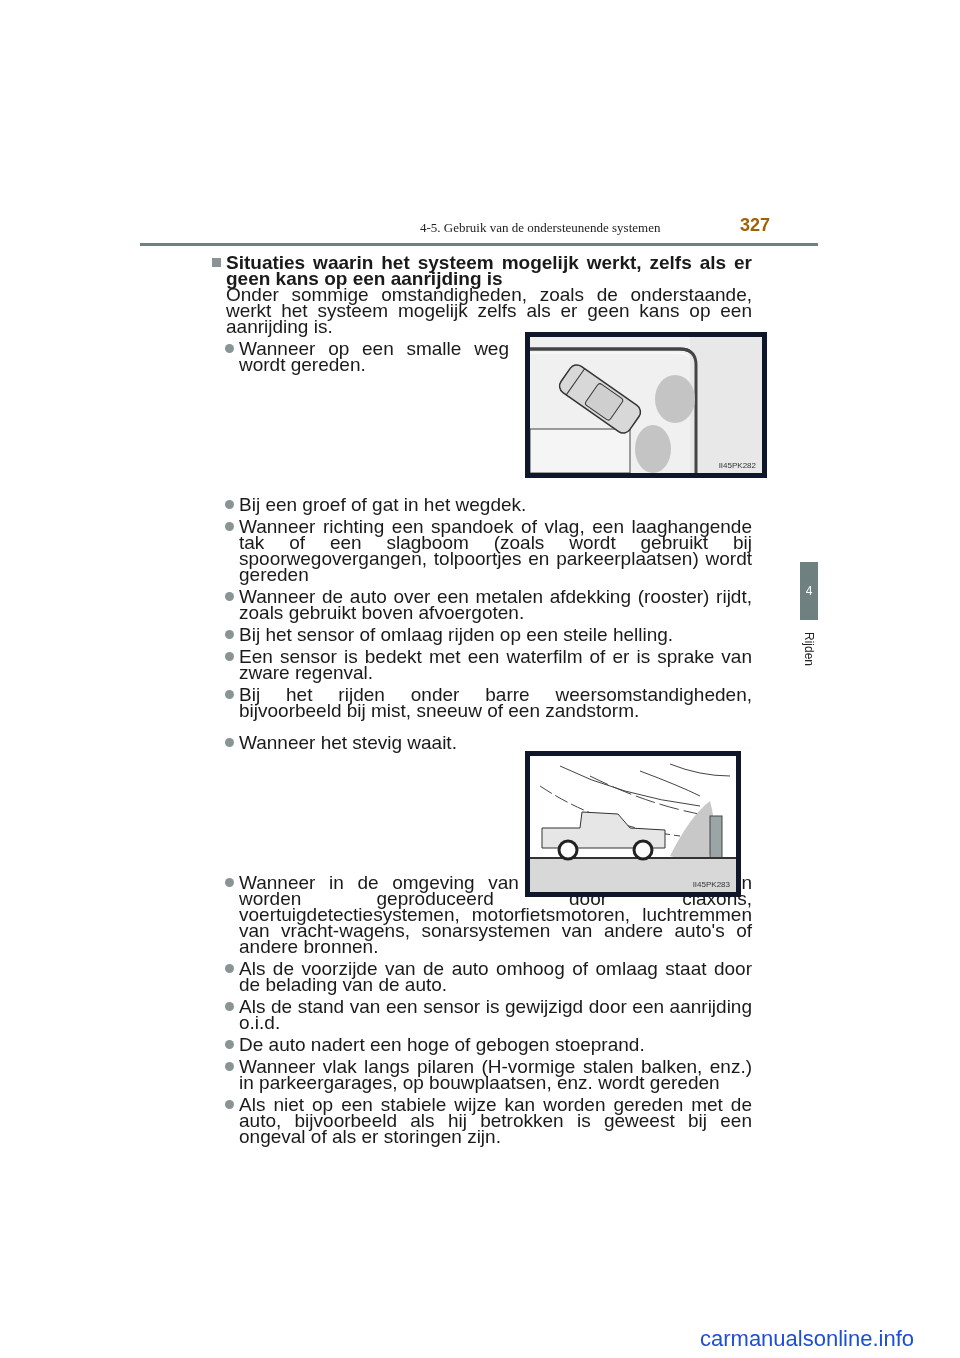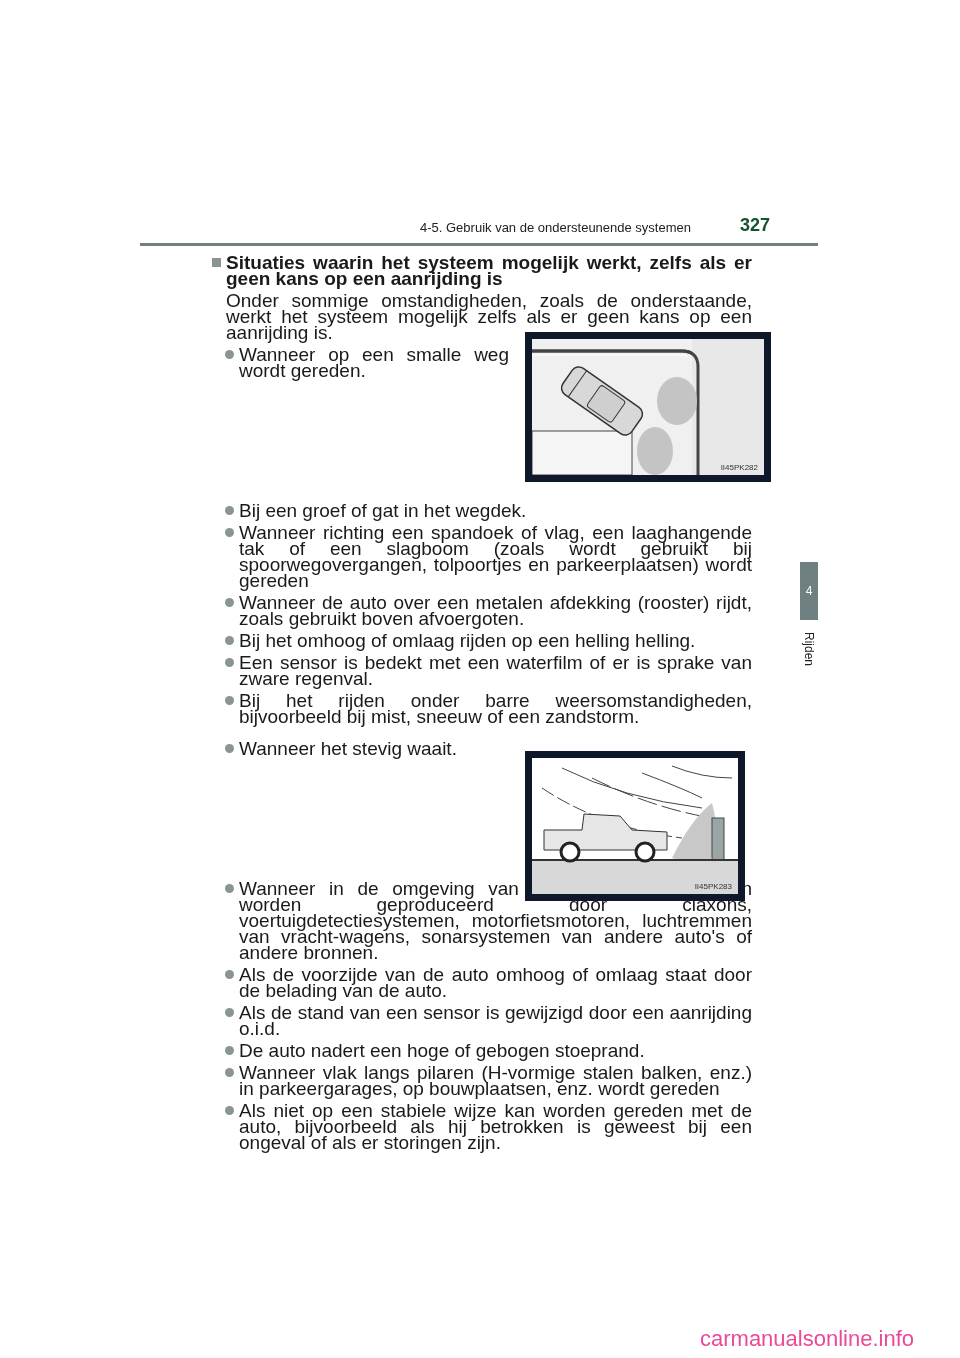--- a/index.html
+++ b/index.html
@@ -1,33 +1,33 @@
 <!DOCTYPE html>
 <html><head>
 <meta charset="utf-8">
 <style>
   html, body { margin:0; padding:0; background:#ffffff; }
   body { width:960px; height:1358px; position:relative; overflow:hidden;
          font-family:"Liberation Sans", sans-serif; color:#1a1a1a; }
-  .header-text { position:absolute; left:420px; top:220px; font-size:13px; color:#222; }
-  .page-num { position:absolute; left:740px; top:215px; font-size:18px; font-weight:bold; color:#14532d; }
+  .header-text { position:absolute; left:420px; top:220px; font-size:13px; color:#222;font-family:Liberation Serif, serif; }
+  .page-num { position:absolute; left:740px; top:215px; font-size:18px; font-weight:bold; color:#a16207; }
   .header-rule { position:absolute; left:140px; top:243px; width:678px; height:3px; background:#6f8080; }
   .side-tab { position:absolute; left:800px; top:562px; width:18px; height:58px; background:#6f8080;
               color:#fff; font-size:12px; text-align:center; line-height:58px; }
   .side-label { position:absolute; left:802px; top:632px; font-size:12px; color:#222;
                 writing-mode:vertical-rl; }
   .content { position:absolute; left:212px; top:255px; width:540px; font-size:19px; line-height:16px; }
   .heading { font-weight:bold; padding-left:14px; position:relative; text-align:justify; }
   .heading .sq { position:absolute; left:0; top:3px; width:9px; height:9px; background:#8a9494; }
-  .intro { padding-left:14px; margin-top:6px; text-align:justify; }
+  .intro { padding-left:14px; margin-top:0; text-align:justify; }
   .item { position:relative; padding-left:27px; margin-top:6px; text-align:justify; text-align-last:left; }
   .dot { position:absolute; left:13px; top:3px; width:9px; height:9px; border-radius:50%; background:#8a9494; }
-  .fig { position:absolute; border:7px solid #0f172a; background:#fff; overflow:hidden; }
+  .fig { position:absolute; border:5px solid #0f172a; background:#fff; overflow:hidden; }
   .fig-code { position:absolute; right:6px; bottom:3px; font-size:8px; color:#333; }
-  .watermark { position:absolute; left:700px; top:1326px; font-size:22px; color:#ec4899; }
+  .watermark { position:absolute; left:700px; top:1326px; font-size:22px; color:#1d4ed8; }
 </style>
 </head>
 <body>
 
 <div class="header-text">4-5. Gebruik van de ondersteunende systemen</div>
 <div class="page-num">327</div>
 <div class="header-rule"></div>
 
 <div class="side-tab">4</div>
 <div class="side-label">Rijden</div>
@@ -40,21 +40,21 @@
   <div class="intro">Onder sommige omstandigheden, zoals de onderstaande, werkt het systeem mogelijk zelfs als er geen kans op een aanrijding is.</div>
 
   <div class="item" style="width:270px;">
     <span class="dot"></span>
     <span>Wanneer op een smalle weg wordt gereden.</span>
   </div>
   <div style="height:118px"></div>
   <div class="item"><span class="dot"></span><span>Bij een groef of gat in het wegdek.</span></div>
   <div class="item"><span class="dot"></span><span>Wanneer richting een spandoek of vlag, een laaghangende tak of een slagboom (zoals wordt gebruikt bij spoorwegovergangen, tolpoortjes en parkeerplaatsen) wordt gereden</span></div>
   <div class="item"><span class="dot"></span><span>Wanneer de auto over een metalen afdekking (rooster) rijdt, zoals gebruikt boven afvoergoten.</span></div>
-  <div class="item"><span class="dot"></span><span>Bij het omhoog of omlaag rijden op een helling helling.</span></div>
+  <div class="item"><span class="dot"></span><span>Bij het sensor of omlaag rijden op een steile helling.</span></div>
   <div class="item"><span class="dot"></span><span>Een sensor is bedekt met een waterfilm of er is sprake van zware regenval.</span></div>
   <div class="item"><span class="dot"></span><span>Bij het rijden onder barre weersomstandigheden, bijvoorbeeld bij mist, sneeuw of een zandstorm.</span></div>
   <div class="item" style="width:270px;margin-top:16px;"><span class="dot"></span><span>Wanneer het stevig waait.</span></div>
   <div style="height:118px"></div>
   <div class="item"><span class="dot"></span><span>Wanneer in de omgeving van de auto ultrasoongolven worden geproduceerd door claxons, voertuigdetectiesystemen, motorfietsmotoren, luchtremmen van vracht-wagens, sonarsystemen van andere auto's of andere bronnen.</span></div>
   <div class="item"><span class="dot"></span><span>Als de voorzijde van de auto omhoog of omlaag staat door de belading van de auto.</span></div>
   <div class="item"><span class="dot"></span><span>Als de stand van een sensor is gewijzigd door een aanrijding o.i.d.</span></div>
   <div class="item"><span class="dot"></span><span>De auto nadert een hoge of gebogen stoeprand.</span></div>
   <div class="item"><span class="dot"></span><span>Wanneer vlak langs pilaren (H-vormige stalen balken, enz.) in parkeergarages, op bouwplaatsen, enz. wordt gereden</span></div>
   <div class="item"><span class="dot"></span><span>Als niet op een stabiele wijze kan worden gereden met de auto, bijvoorbeeld als hij betrokken is geweest bij een ongeval of als er storingen zijn.</span></div>

